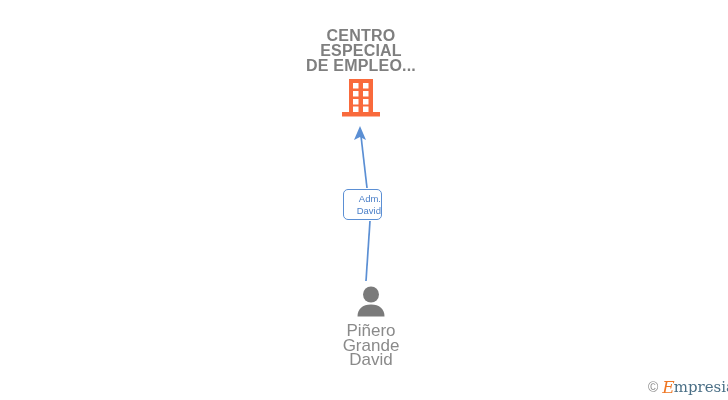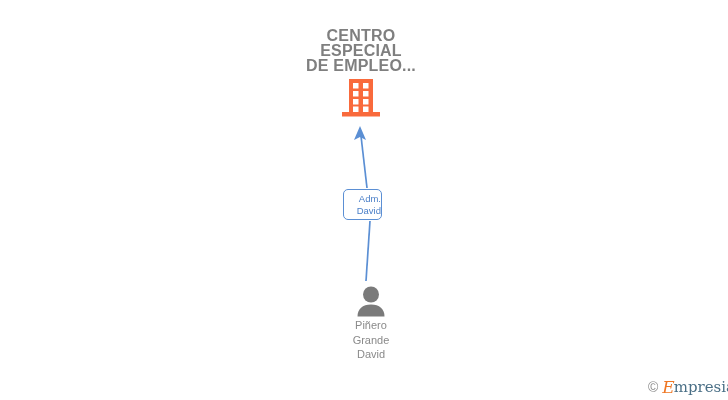--- a/index.html
+++ b/index.html
@@ -82,21 +82,22 @@
     width: 110px;
     text-align: center;
   }
   #person-icon-wrap {
     height: 35px;
     display: flex;
     align-items: flex-end;
     justify-content: center;
   }
   #person-label {
-    font-size: 11px;
+    margin-top: 6px;
+    font-size: 17px;
     line-height: 14.5px;
     color: #8a8a8a;
     white-space: pre-line;
   }
 
   
   #watermark {
     position: absolute;
     left: 648px;
     top: 377px;

